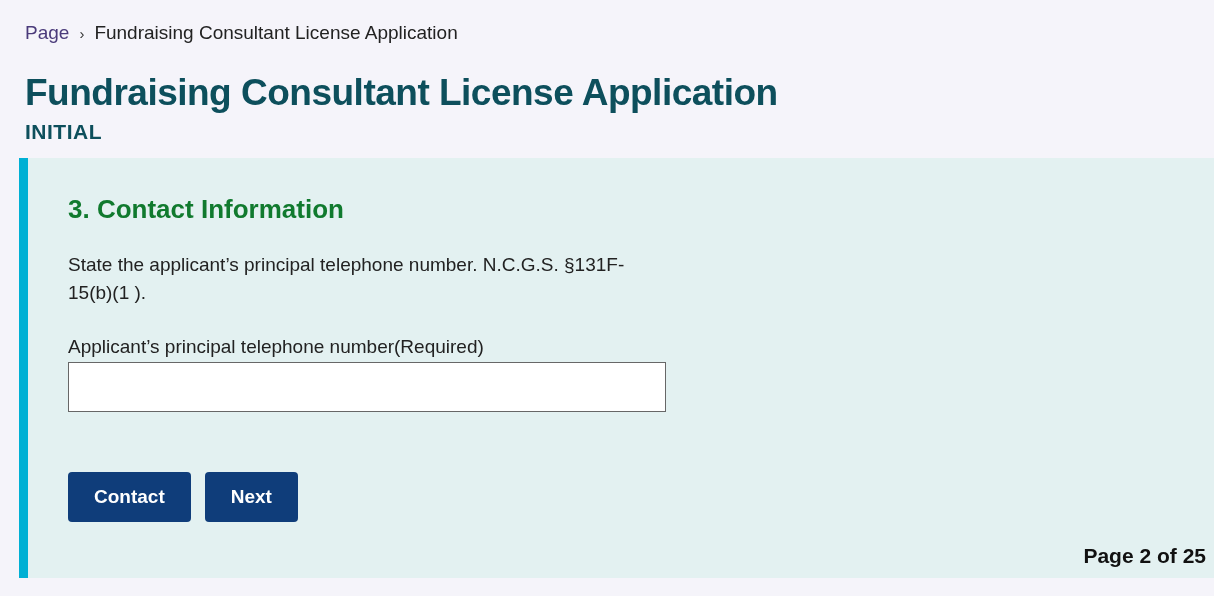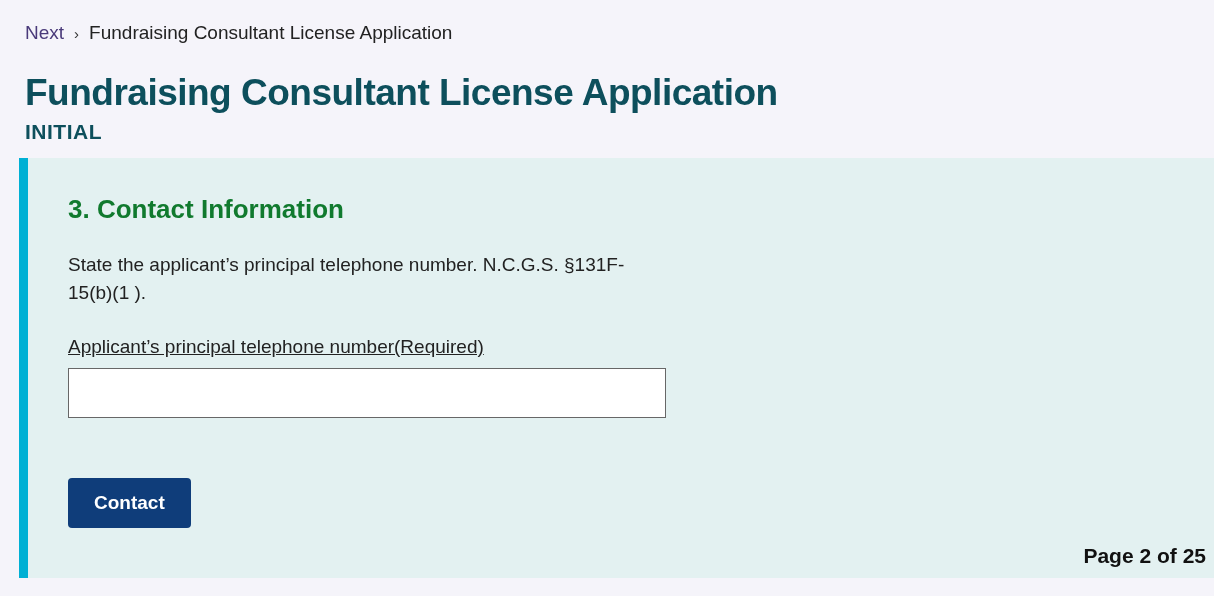--- a/index.html
+++ b/index.html
@@ -67,22 +67,21 @@
     font-size: 19px;
     color: #222;
     max-width: 580px;
     line-height: 1.45;
     margin-bottom: 30px;
   }
   .field-label {
     font-size: 19px;
     color: #222;
     display: block;
-    margin-bottom: 10px;
-    text-decoration: underline;
+    margin-bottom: 4px;
   }
   .text-input {
     width: 598px;
     height: 50px;
     border: 1px solid #676767;
     background: #fff;
     font-size: 18px;
     padding: 0 10px;
   }
   .button-row {
@@ -107,36 +106,37 @@
     font-size: 21px;
     font-weight: 700;
     color: #111;
   }
 </style>
 </head>
 <body>
 
 <div class="container">
   <nav class="breadcrumb">
-    <a href="#">Next</a>
+    <a href="#">Page</a>
     <span class="chevron">›</span>
     <span class="current">Fundraising Consultant License Application</span>
   </nav>
 
   <h1 class="page-title">Fundraising Consultant License Application</h1>
   <div class="subtitle">INITIAL</div>
 </div>
 
 <div class="form-panel-wrap">
   <div class="form-panel">
     <h2 class="section-heading">3. Contact Information</h2>
     <p class="instruction">State the applicant’s principal telephone number. N.C.G.S. §131F-15(b)(1 ).</p>
 
     <label class="field-label" for="phone">Applicant’s principal telephone number(Required)</label>
     <input id="phone" class="text-input" type="text" value="" style="">
 
     <div class="button-row">
       <button class="btn">Contact</button>
+      <button class="btn">Next</button>
     </div>
 
     <div class="page-indicator">Page 2 of 25</div>
   </div>
 </div>
 
 </body></html>

